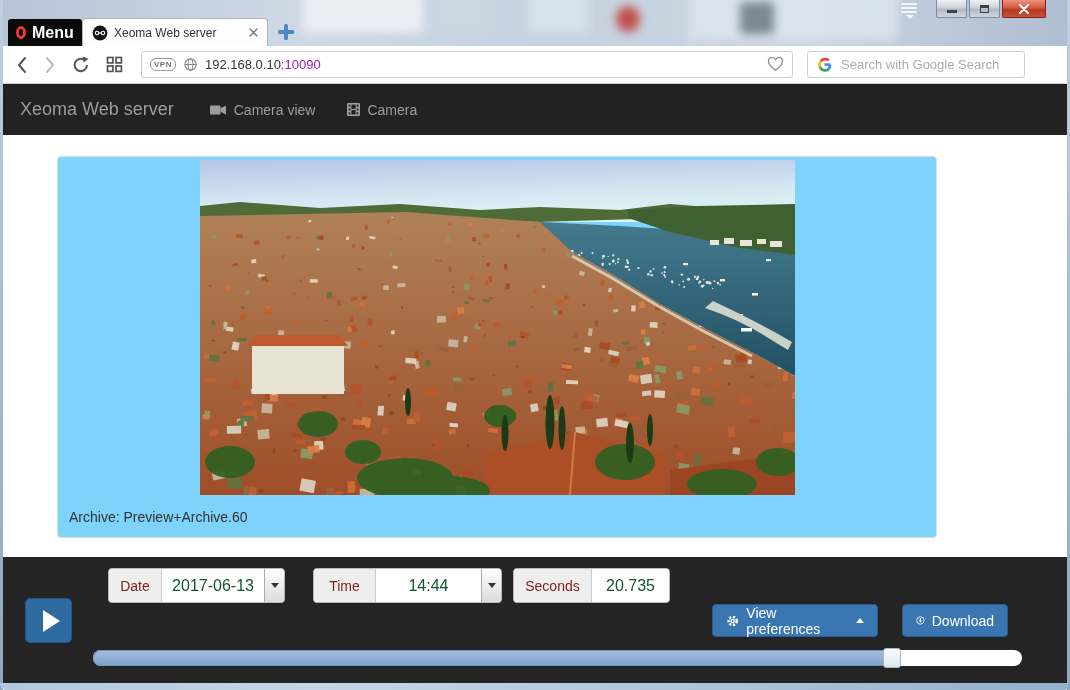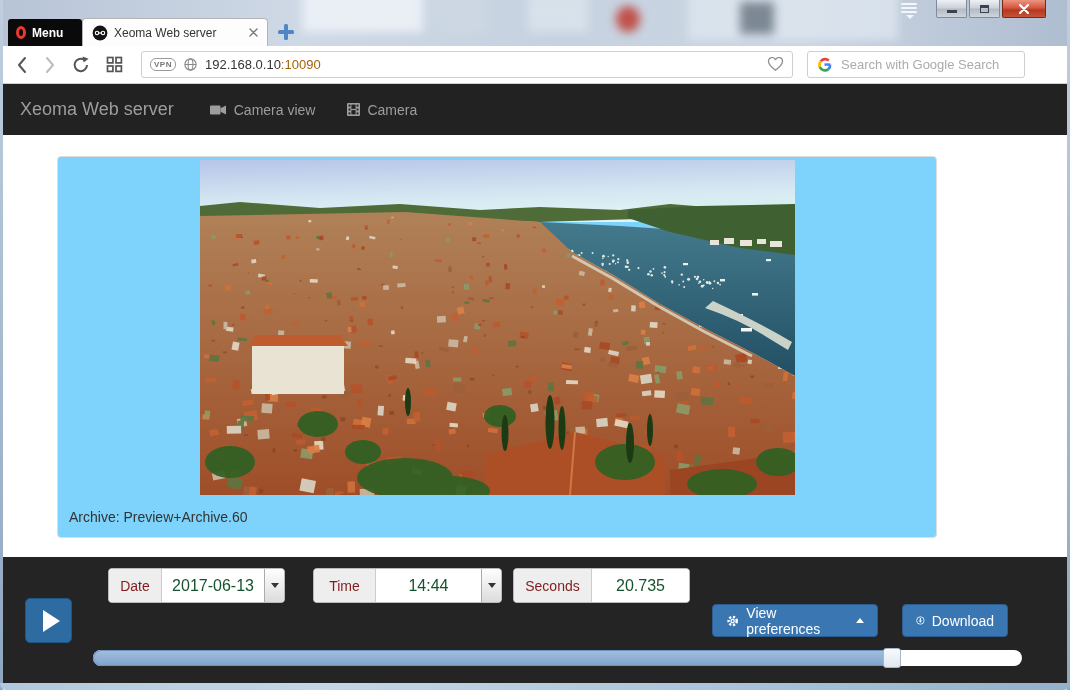--- a/index.html
+++ b/index.html
@@ -36,36 +36,36 @@
   .minbar{width:10px;height:3px;background:#39424e;margin-top:6px;}
   .maxbox{width:9px;height:8px;border:1px solid #39424e;border-top:3px solid #39424e;background:transparent;}
   .tabmenu{position:absolute;left:901px;top:3px;width:18px;height:14px;z-index:5;}
   .tabmenu i{display:block;height:2px;background:#f3f7fb;margin:0 0 2px 0;border-radius:1px;}
   .tabmenu .v{width:0;height:0;margin:1px auto 0;border-left:4px solid transparent;
               border-right:4px solid transparent;border-top:4px solid #f3f7fb;}
   
   .menu-btn{position:absolute;left:8px;top:19px;width:74px;height:27px;background:#0a0a0a;
             border-radius:3px 3px 0 0;display:flex;align-items:center;gap:6px;padding:0 8px;z-index:6;}
   .opera-o{width:10px;height:13px;border:3px solid #ea3a2e;border-radius:50%;}
-  .menu-btn b{color:#fff;font-size:12px;font-weight:bold;}
+  .menu-btn b{color:#fff;font-size:16px;font-weight:bold;}
   .tab{position:absolute;left:82px;top:18px;width:186px;height:28px;background:#fdfdfd;
        border:1px solid #b4b4b4;border-bottom:none;border-radius:4px 4px 0 0;display:flex;
        align-items:center;gap:6px;padding:0 9px;z-index:6;}
   .tab .title{flex:1;font-size:12px;color:#333;white-space:nowrap;overflow:hidden;}
   .newtab{position:absolute;left:277px;top:23px;width:18px;height:18px;z-index:6;}
   
   .toolbar{position:absolute;left:0;top:46px;width:1070px;height:38px;background:#fff;
            border-bottom:1px solid #cfcfcf;display:flex;align-items:center;padding:0 14px 0 16px;z-index:4;}
   .tbic{display:flex;align-items:center;justify-content:center;margin-right:16px;cursor:pointer;}
   .addr{display:flex;align-items:center;gap:7px;width:652px;height:27px;border:1px solid #cfcfcf;
         border-radius:3px;background:#fff;padding:0 8px;margin-left:2px;}
   .vpn{font-size:8px;color:#777;border:1px solid #9a9a9a;border-radius:6px;padding:1px 3px;
        letter-spacing:.5px;font-weight:bold;}
   .url{font-size:13px;color:#333;}
-  .url .port{color:#a16207;}
+  .url .port{color:#a21caf;}
   .addr .sp{flex:1;}
   .search{display:flex;align-items:center;gap:7px;width:218px;height:27px;border:1px solid #cfcfcf;
           border-radius:3px;background:#fff;padding:0 9px;margin-left:14px;}
   .search input{border:none;outline:none;flex:1;font-size:13px;color:#444;min-width:0;
                 font-family:"Liberation Sans",sans-serif;background:transparent;}
   .search input::placeholder{color:#ababab;}
   
   .navbar{position:absolute;left:0;top:84px;width:1070px;height:51px;background:#222;
           display:flex;align-items:center;padding-left:20px;z-index:3;}
   .brand{font-size:18px;color:#9d9d9d;margin-right:36px;}
@@ -89,21 +89,21 @@
   .grp .lab{background:#eee;color:#7f1d1d;font-size:14px;display:flex;align-items:center;
             justify-content:center;border-right:1px solid #ccc;}
   .grp .val{background:#fff;color:#14532d;font-size:16px;display:flex;align-items:center;
             justify-content:center;}
   .grp .dd{width:20px;background:linear-gradient(#fefefe,#dcdcdc);border-left:1px solid #ababab;
            display:flex;align-items:center;justify-content:center;cursor:pointer;}
   .dd i{width:0;height:0;border-left:4px solid transparent;border-right:4px solid transparent;
         border-top:5px solid #333;}
   .g-date{left:108px;} .g-date .lab{width:53px;} .g-date .val{width:102px;}
   .g-time{left:313px;} .g-time .lab{width:62px;} .g-time .val{width:105px;}
-  .g-sec{left:513px;}  .g-sec  .lab{width:78px;} .g-sec  .val{width:97px;}
+  .g-sec{left:513px;}  .g-sec  .lab{width:78px;} .g-sec  .val{width:77px;}
   .btn{position:absolute;top:47px;height:33px;background:#3a76b2;border:1px solid #2b5d92;
        border-radius:4px;color:#fff;font-size:14px;display:flex;align-items:center;gap:7px;
        padding:0 13px;cursor:pointer;}
   .btn-prefs{left:712px;width:166px;justify-content:center;}
   .btn-dl{left:902px;width:106px;justify-content:center;}
   .caret-up{width:0;height:0;border-left:4px solid transparent;border-right:4px solid transparent;
             border-bottom:5px solid #fff;}
   .slider{position:absolute;left:93px;top:93px;width:929px;height:16px;background:#fff;
           border-radius:8px;cursor:pointer;}
   .slider .fill{position:absolute;left:0;top:0;height:16px;background:linear-gradient(#a3bedd,#7fa3cc);

